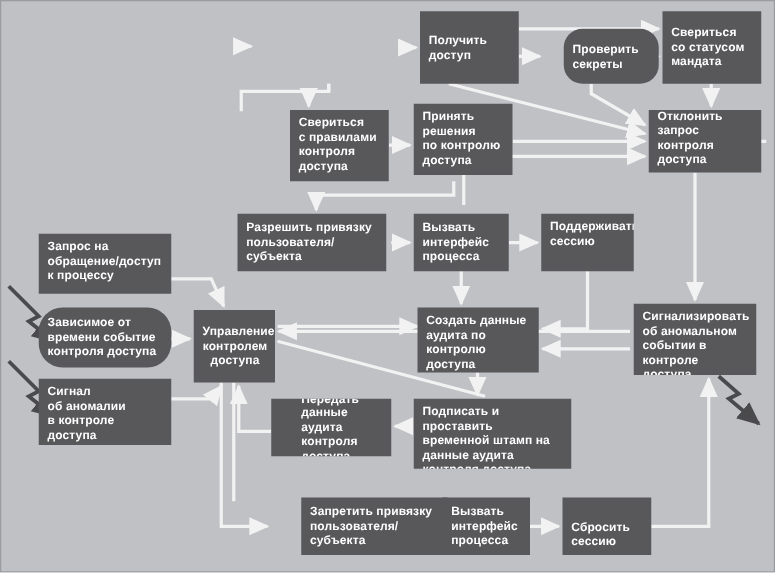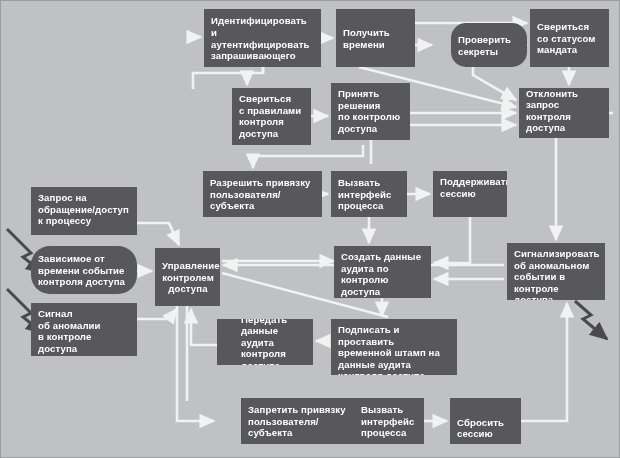--- a/index.html
+++ b/index.html
@@ -141,29 +141,24 @@
     </g>
 
     <g stroke="#4a4a4d" stroke-width="3" fill="none" stroke-linejoin="miter">
       <path d="M6,228 L30,252 L22,256 L42,272" marker-end="url(#ahd)"></path>
       <path d="M6,288 L30,312 L22,316 L42,332" marker-end="url(#ahd)"></path>
 
       <path d="M574,300 L590,314 L582,318 L606,338" marker-end="url(#ahd)"></path>
     </g>
   </svg>
 
-  <div class="node vcenter" style="left:203px;top:8px;width:117px;height:58px;">
-    <span>Идентифицировать
-и аутентифицировать
-запрашивающего</span>
-  </div>
 
   <div class="node vcenter" style="left:335px;top:8px;width:79px;height:58px;">
     <span>Получить
-времени</span>
+доступ</span>
   </div>
 
   <div class="node vcenter" style="left:450px;top:22px;width:76px;height:44px;border-radius:15px;">
     <span>Проверить
 секреты</span>
   </div>
 
   <div class="node vcenter" style="left:529px;top:8px;width:79px;height:58px;">
     <span>Свериться
 со статусом
@@ -183,21 +178,21 @@
 по контролю
 доступа</span>
   </div>
 
   <div class="node vcenter" style="left:518px;top:87px;width:90px;height:50px;justify-content:flex-end;">
     <span>Отклонить
 запрос контроля
 доступа</span>
   </div>
 
-  <div class="node vcenter" style="left:202px;top:170px;width:119px;height:46px;">
+  <div class="node vcenter" style="left:189px;top:170px;width:119px;height:46px;">
     <span>Разрешить привязку
 пользователя/субъекта</span>
   </div>
 
   <div class="node vcenter" style="left:330px;top:170px;width:76px;height:46px;">
     <span>Вызвать
 интерфейс
 процесса</span>
   </div>
 

